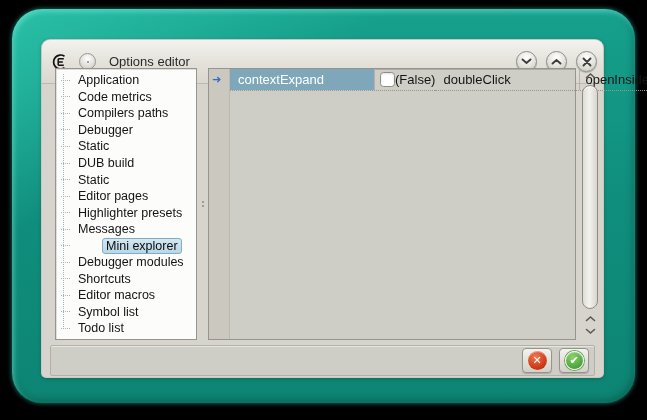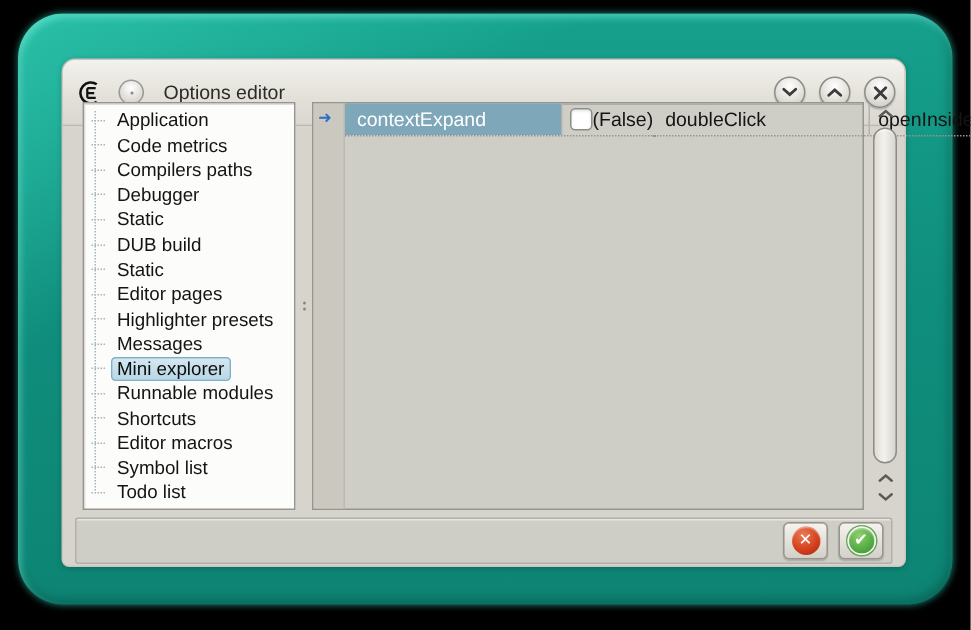--- a/index.html
+++ b/index.html
@@ -64,21 +64,21 @@
   .tree-item{
     height:16.55px;display:flex;align-items:center;
     font-size:12.5px;color:#141414;white-space:nowrap;position:relative;
   }
   .tree-item .stub{
     display:inline-block;width:9px;height:0;border-top:1px dotted #9fb6be;margin-right:4px;flex:none;
   }
   .tree-item .lbl{padding:0 3px;border:1px solid transparent;line-height:14px;text-align:right;}
   .tree-item.selected .lbl{
     background:linear-gradient(180deg,#d3e7f1,#b9d7e6);
-    border:1px solid #7fafc6;border-radius:3px;color:#0c0c0c;
+    border:1px solid #7fafc6;border-radius:3px;color:#0c0c0c;margin-left:28px;
   }
   .splitter{
     position:absolute;left:157px;top:28px;width:8px;height:272px;
   }
   .splitter::after{
     content:"";position:absolute;left:3px;top:50%;margin-top:-3px;
     width:2px;height:2px;background:#8a887f;border-radius:50%;
     box-shadow:0 4px 0 #8a887f;
   }
   .grid{
@@ -222,21 +222,21 @@
     <div class="tree-item">
         <span class="stub"></span>
         <span class="lbl">Messages</span>
       </div>
     <div class="tree-item selected">
         <span class="stub"></span>
         <span class="lbl">Mini explorer</span>
       </div>
     <div class="tree-item">
         <span class="stub"></span>
-        <span class="lbl">Runnable modules</span>
+        <span class="lbl">Debugger modules</span>
       </div>
     <div class="tree-item">
         <span class="stub"></span>
         <span class="lbl">Shortcuts</span>
       </div>
     <div class="tree-item">
         <span class="stub"></span>
         <span class="lbl">Editor macros</span>
       </div>
     <div class="tree-item">

